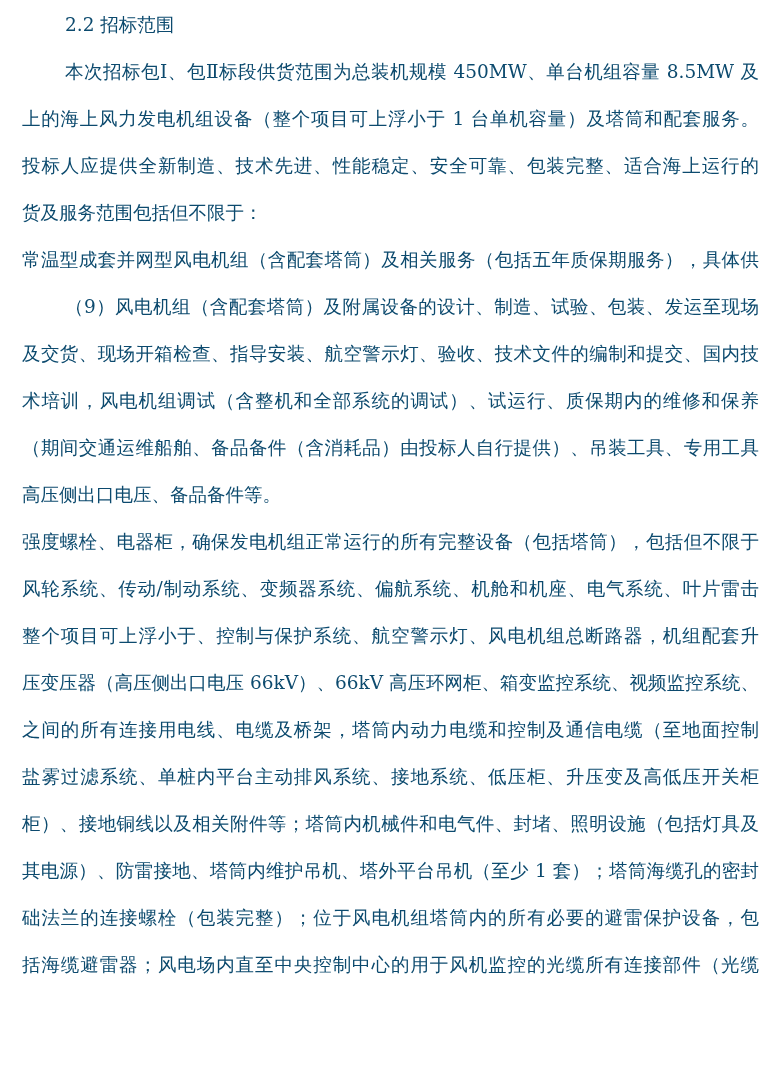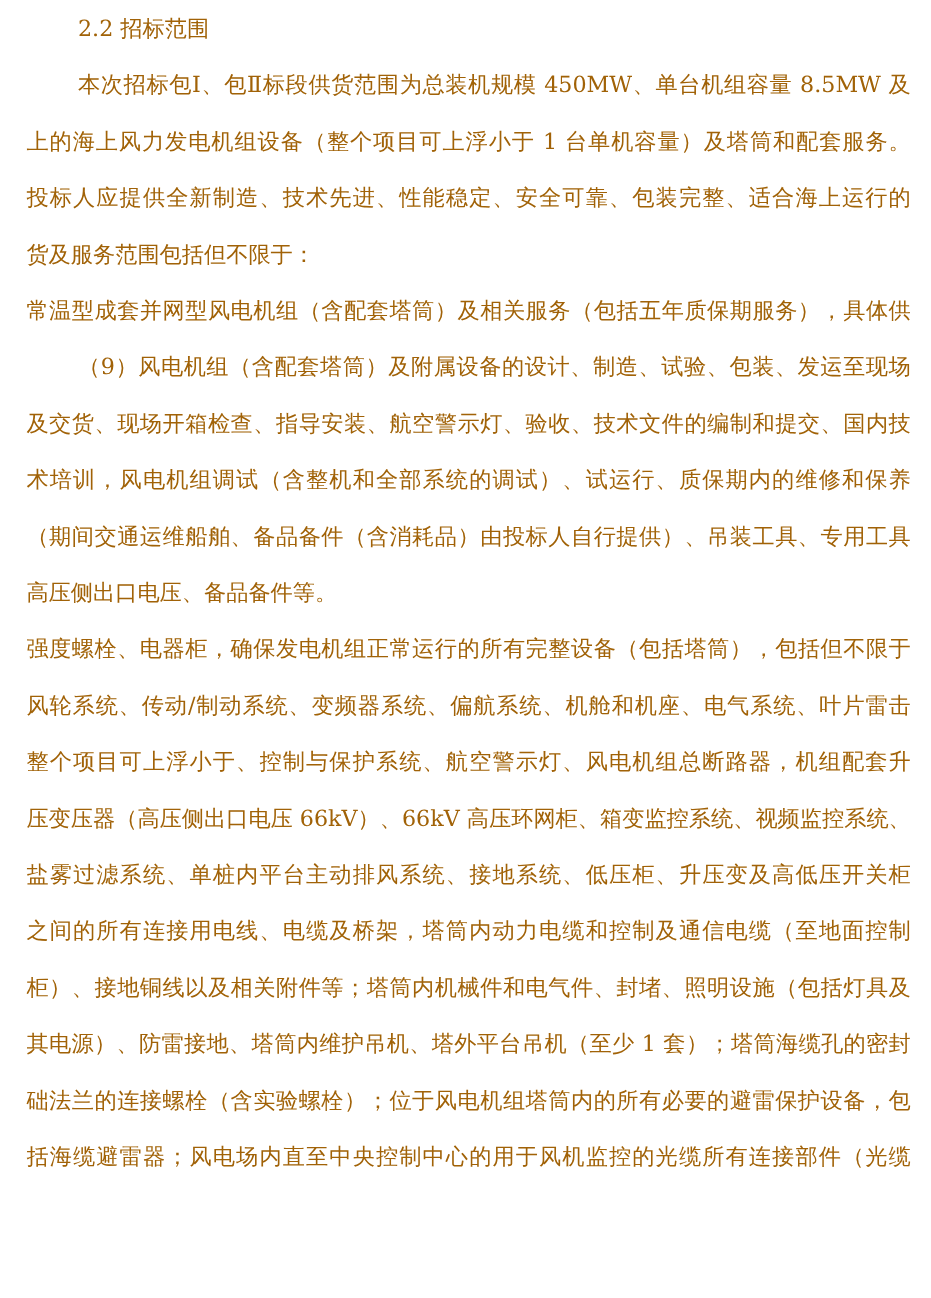--- a/index.html
+++ b/index.html
@@ -36,21 +36,21 @@
   .line.first {
     text-indent: 43px;
   }
   .line.last {
     text-align-last: left;
   }
 </style>
 </head>
 <body>
 
-<div class="page" id="doc-body" style="background: rgb(255, 255, 255); color: #a16207;">
+<div class="page" id="doc-body" style="background: rgb(255, 255, 255); color: #0c4a6e;">
     <div class="para">
       <div class="line first last">2.2 招标范围</div>
     </div>
     <div class="para">
       <div class="line first">本次招标包Ⅰ、包Ⅱ标段供货范围为总装机规模 450MW、单台机组容量 8.5MW 及以</div>
       <div class="line">上的海上风力发电机组设备（整个项目可上浮小于 1 台单机容量）及塔筒和配套服务。</div>
       <div class="line">投标人应提供全新制造、技术先进、性能稳定、安全可靠、包装完整、适合海上运行的</div>
       <div class="line last">货及服务范围包括但不限于：</div>
       <div class="line">常温型成套并网型风电机组（含配套塔筒）及相关服务（包括五年质保期服务），具体供</div>
     </div>
@@ -59,20 +59,20 @@
       <div class="line">及交货、现场开箱检查、指导安装、航空警示灯、验收、技术文件的编制和提交、国内技</div>
       <div class="line">术培训，风电机组调试（含整机和全部系统的调试）、试运行、质保期内的维修和保养</div>
       <div class="line">（期间交通运维船舶、备品备件（含消耗品）由投标人自行提供）、吊装工具、专用工具</div>
       <div class="line last">高压侧出口电压、备品备件等。</div>
     </div>
     <div class="para">
       <div class="line">强度螺栓、电器柜，确保发电机组正常运行的所有完整设备（包括塔筒），包括但不限于</div>
       <div class="line">风轮系统、传动/制动系统、变频器系统、偏航系统、机舱和机座、电气系统、叶片雷击</div>
       <div class="line">整个项目可上浮小于、控制与保护系统、航空警示灯、风电机组总断路器，机组配套升</div>
       <div class="line">压变压器（高压侧出口电压 66kV）、66kV 高压环网柜、箱变监控系统、视频监控系统、</div>
+      <div class="line">之间的所有连接用电线、电缆及桥架，塔筒内动力电缆和控制及通信电缆（至地面控制</div>
       <div class="line">盐雾过滤系统、单桩内平台主动排风系统、接地系统、低压柜、升压变及高低压开关柜</div>
-      <div class="line">之间的所有连接用电线、电缆及桥架，塔筒内动力电缆和控制及通信电缆（至地面控制</div>
       <div class="line">柜）、接地铜线以及相关附件等；塔筒内机械件和电气件、封堵、照明设施（包括灯具及</div>
       <div class="line">其电源）、防雷接地、塔筒内维护吊机、塔外平台吊机（至少 1 套）；塔筒海缆孔的密封</div>
-      <div class="line">础法兰的连接螺栓（含实验螺栓）；位于风电机组塔筒内的所有必要的避雷保护设备，包</div>
+      <div class="line">础法兰的连接螺栓（包装完整）；位于风电机组塔筒内的所有必要的避雷保护设备，包</div>
       <div class="line">括海缆避雷器；风电场内直至中央控制中心的用于风机监控的光缆所有连接部件（光缆</div>
     </div>
   </div>
 
 </body></html>

